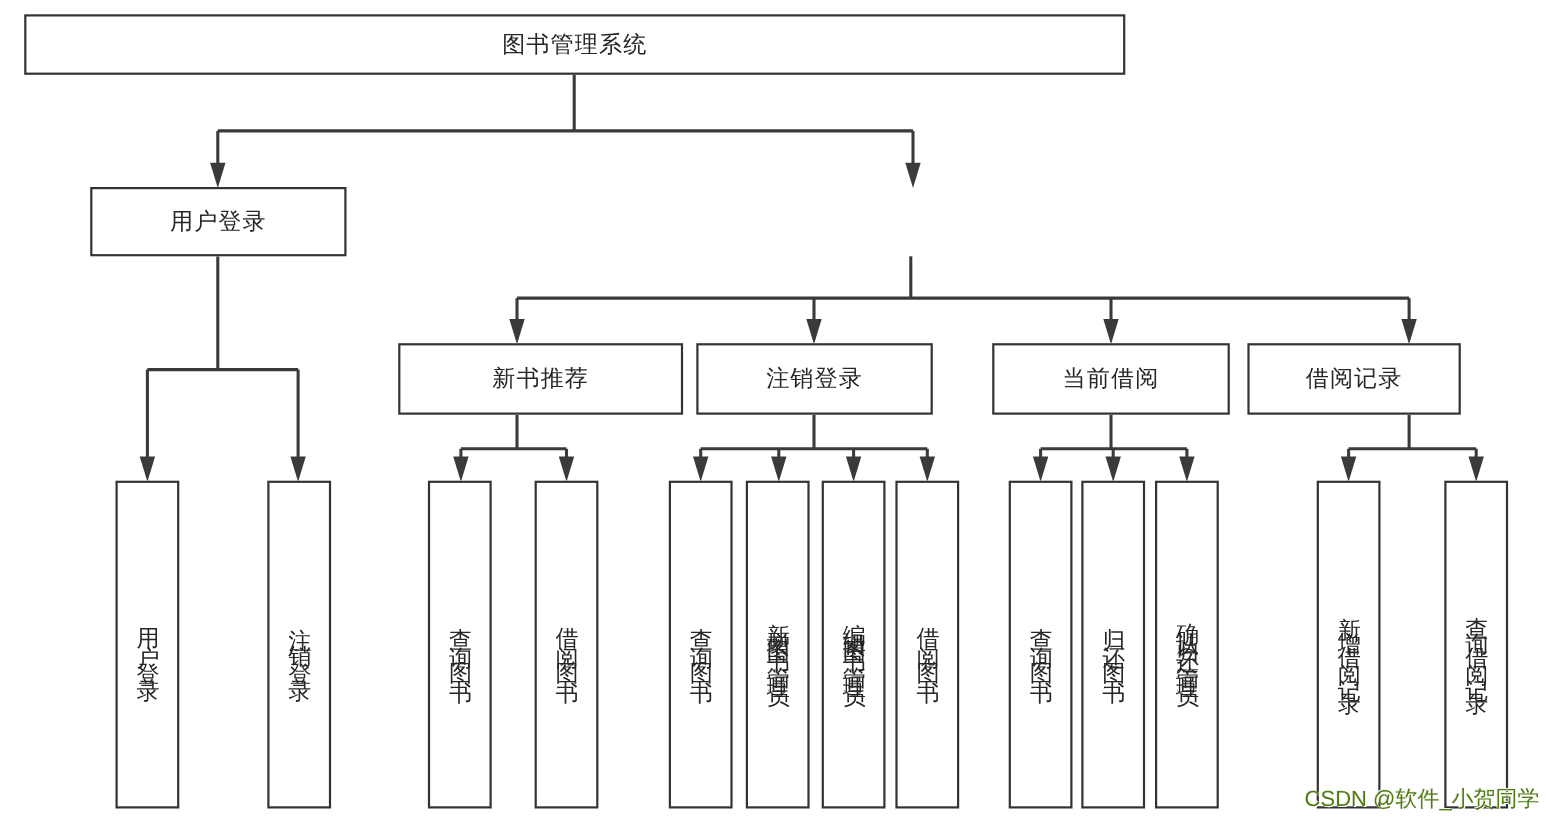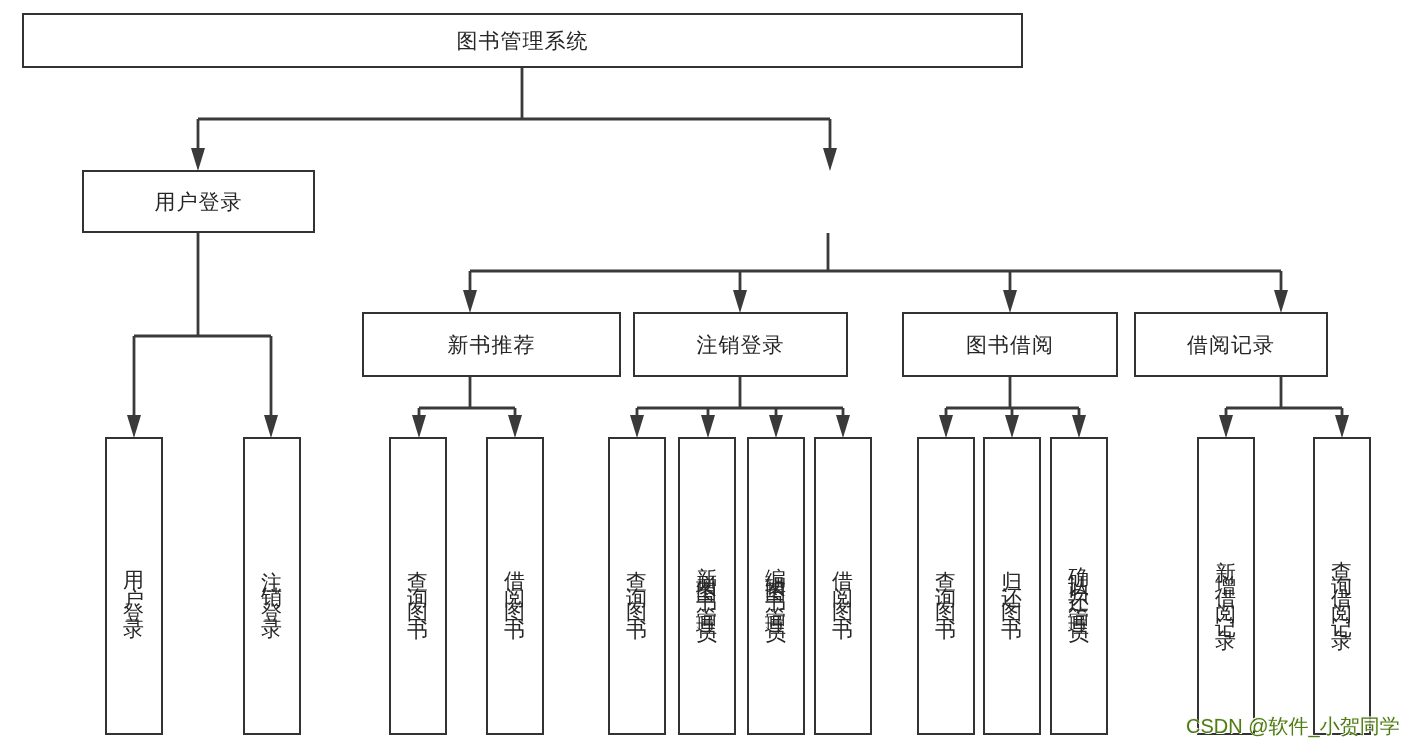--- a/index.html
+++ b/index.html
@@ -160,21 +160,21 @@
       <polygon class="head" points="1335,415 1349,415 1342,438"></polygon>
     </g>
   </svg>
 
   <div class="box root">图书管理系统</div>
 
   <div class="box l2a">用户登录</div>
 
   <div class="box l3 l3a">新书推荐</div>
   <div class="box l3 l3b">注销登录</div>
-  <div class="box l3 l3c">图书借阅</div>
+  <div class="box l3 l3c">当前借阅</div>
   <div class="box l3 l3d">借阅记录</div>
 
   <div class="box leaf v4 x1">用户登录</div>
   <div class="box leaf v4 x2">注销登录</div>
 
   <div class="box leaf v4 x3">查询图书</div>
   <div class="box leaf v4 x4">借阅图书</div>
 
   <div class="box leaf v4 x5">查询图书</div>
   <div class="box leaf v9 x6">新增图书（管理员）</div>

